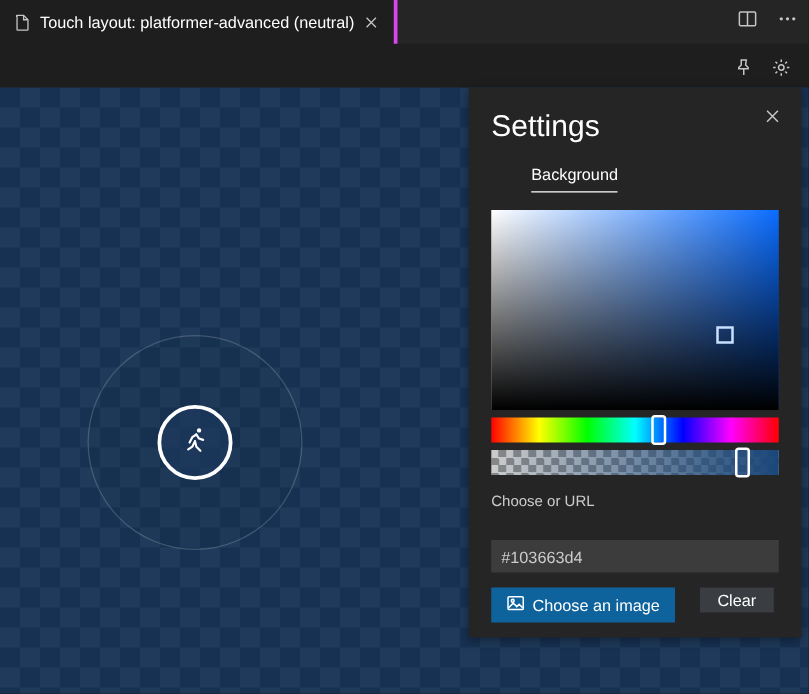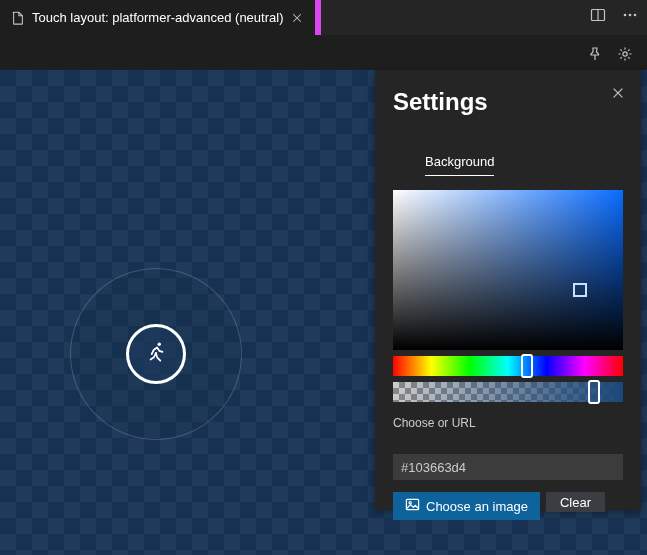--- a/index.html
+++ b/index.html
@@ -18,21 +18,21 @@
     height: 35px;
     display: flex;
     align-items: stretch;
   }
   .tab {
     background: #1e1e1e;
     display: flex;
     align-items: center;
     padding: 0 10px;
     gap: 6px;
-    border-right: 6px solid #d946ef;
+    border-right: 3px solid #d946ef;
     color: #ffffff;
     font-size: 13px;
   }
   .tab .file-icon { width: 16px; height: 16px; display: flex; align-items: center; justify-content: center; color: #c5c5c5; }
   .tab .close-icon { width: 16px; height: 16px; display: flex; align-items: center; justify-content: center; color: #c5c5c5; border-radius: 3px; }
   .title-actions {
     position: absolute;
     top: 4px;
     right: 6px;
     display: flex;
@@ -98,23 +98,23 @@
     top: 14px;
     right: 14px;
     width: 18px;
     height: 18px;
     color: #c5c5c5;
     cursor: pointer;
     display: flex; align-items: center; justify-content: center;
   }
   .panel-title {
     font-size: 24px;
-    font-weight: 700;
-    color: #ffffff;
-    margin-bottom: 38px;
+    font-weight: 400;
+    color: #ffffff;
+    margin-bottom: 16px;
   }
   .section-tab {
     display: inline-block;
     font-size: 13px;
     color: #ffffff;
     padding-bottom: 6px;
     border-bottom: 1px solid #ffffff;
     margin-bottom: 14px;
     margin-left: 32px;
   }
@@ -180,21 +180,21 @@
     background: #3c3c3c;
     border: none;
     color: #cccccc;
     padding: 0 8px;
     font-size: 13px;
     outline: none;
   }
   .button-row {
     margin-top: 12px;
     display: flex;
-    gap: 6px;
+    gap: 20px;
   }
   .btn-primary {
     background: #0e639c;
     color: #ffffff;
     border: none;
     height: 28px;
     padding: 0 12px;
     display: flex;
     align-items: center;
     gap: 6px;

